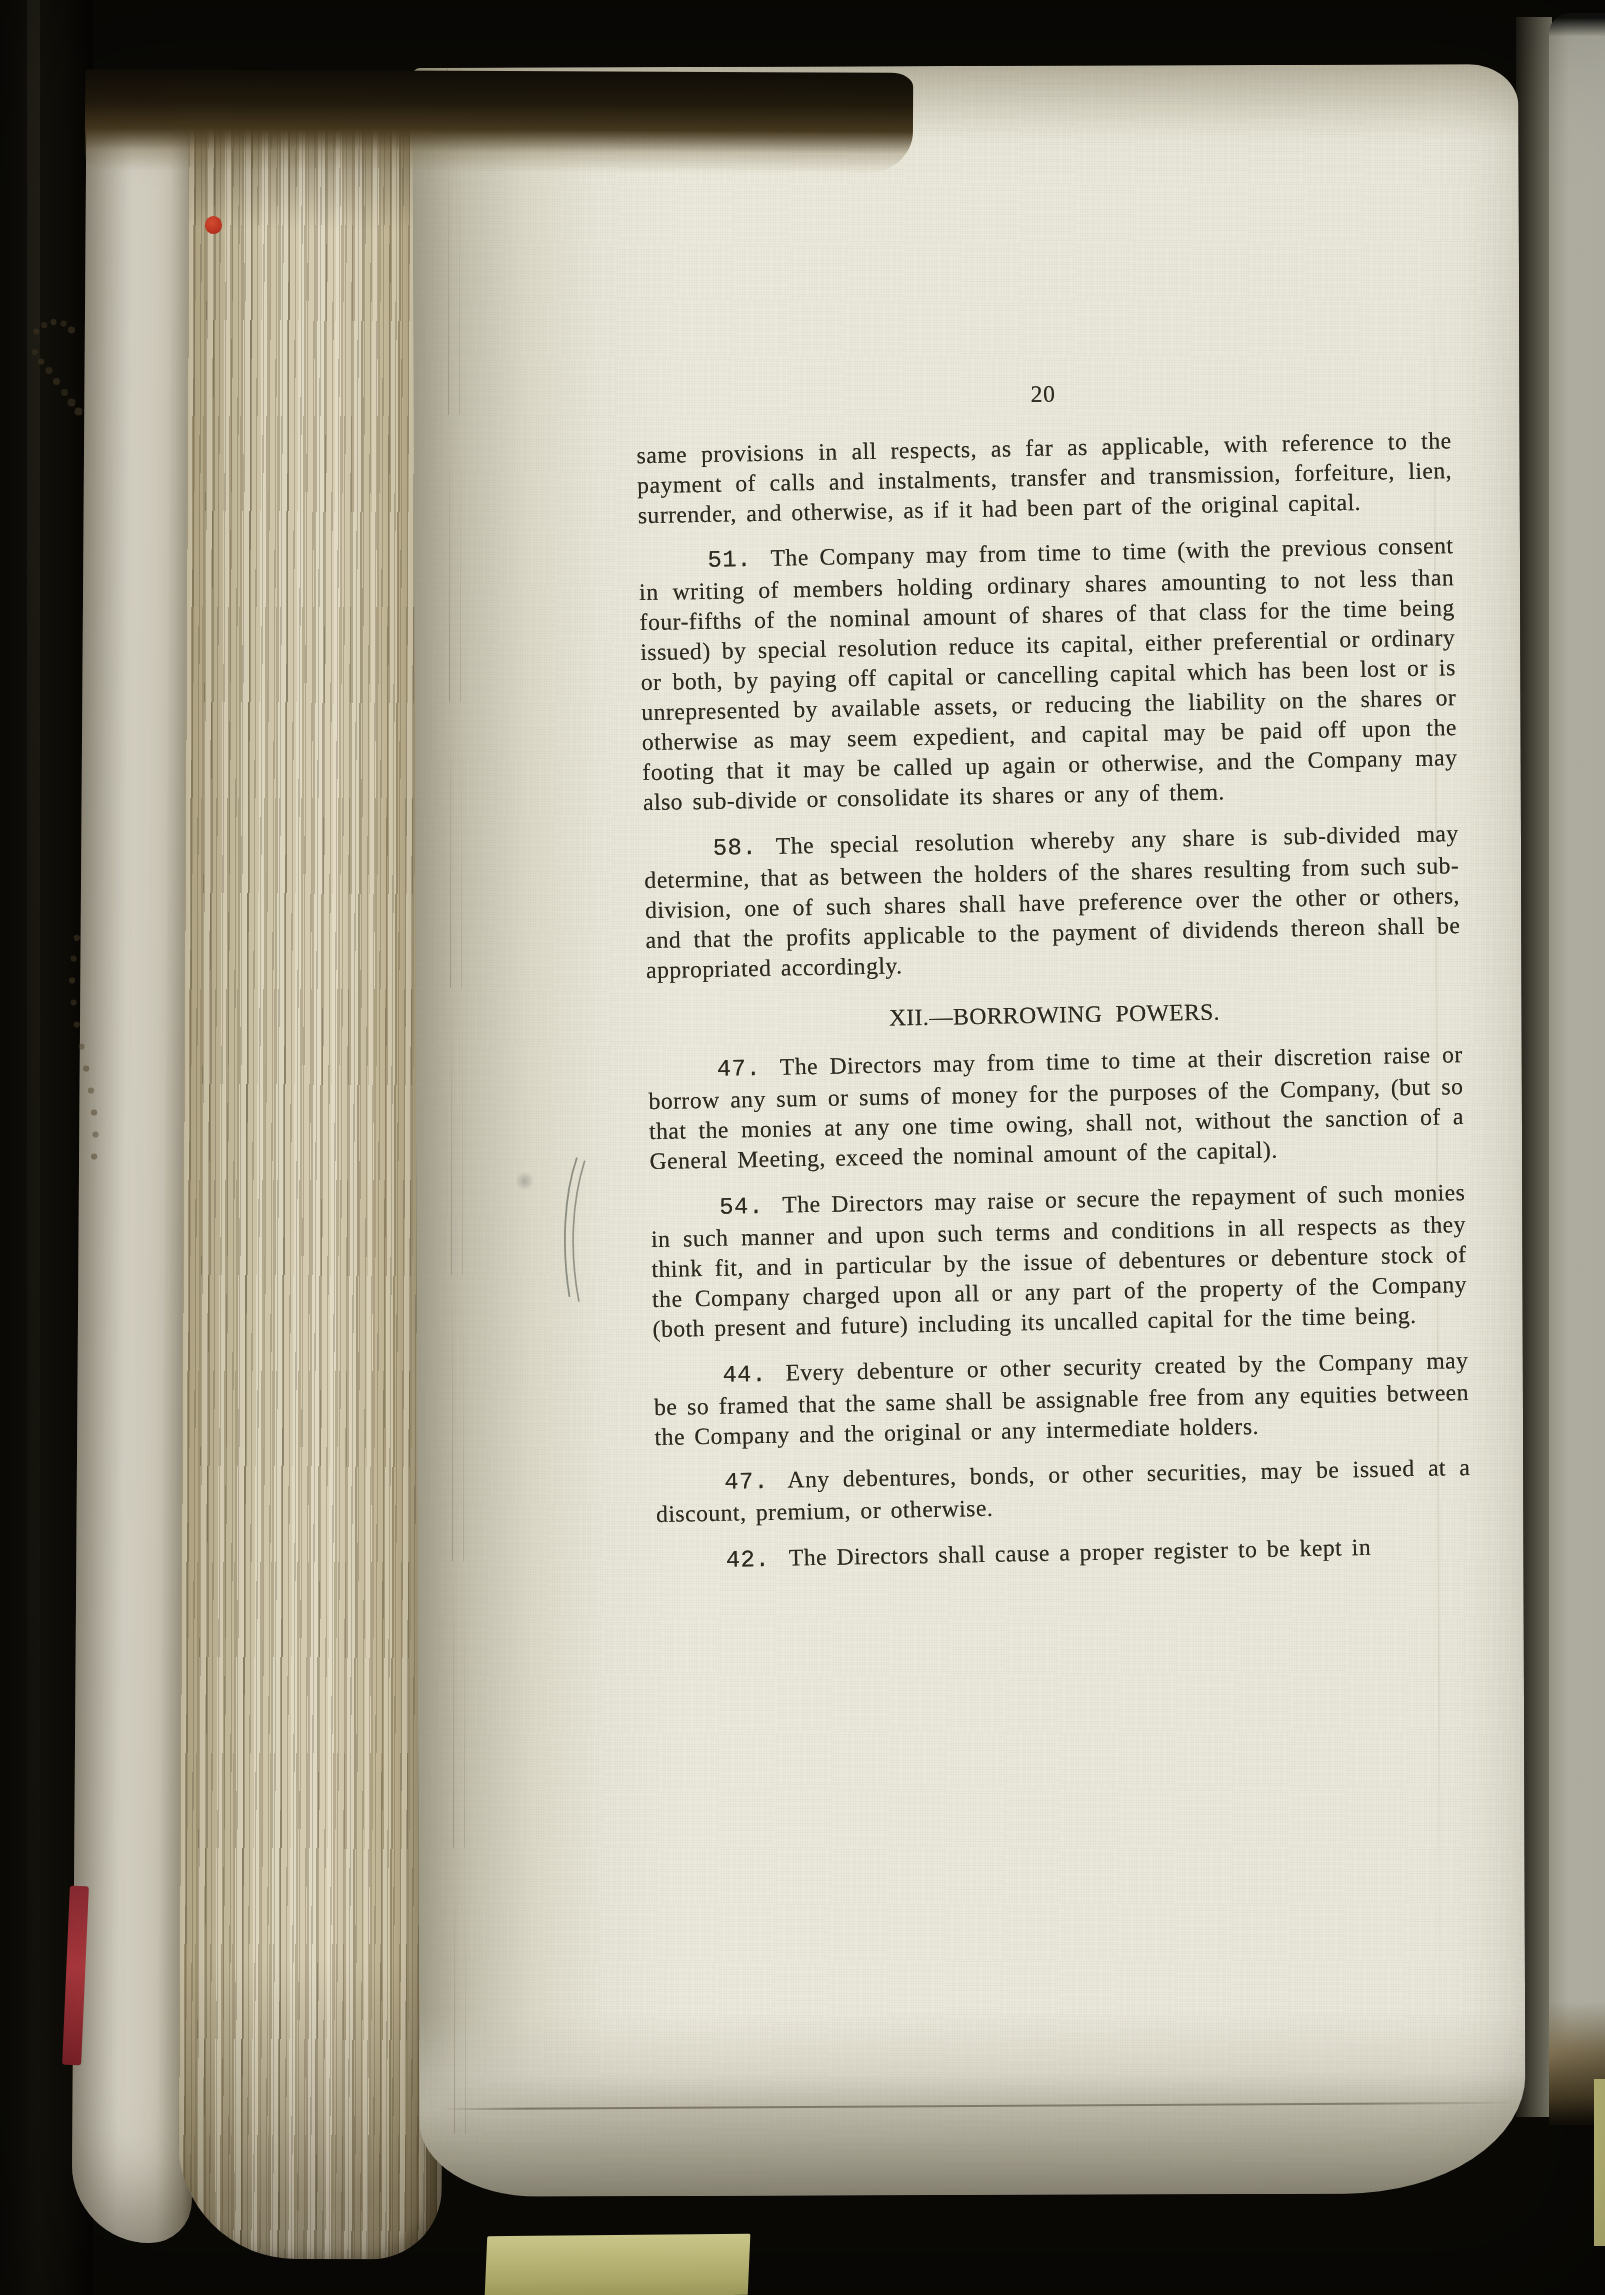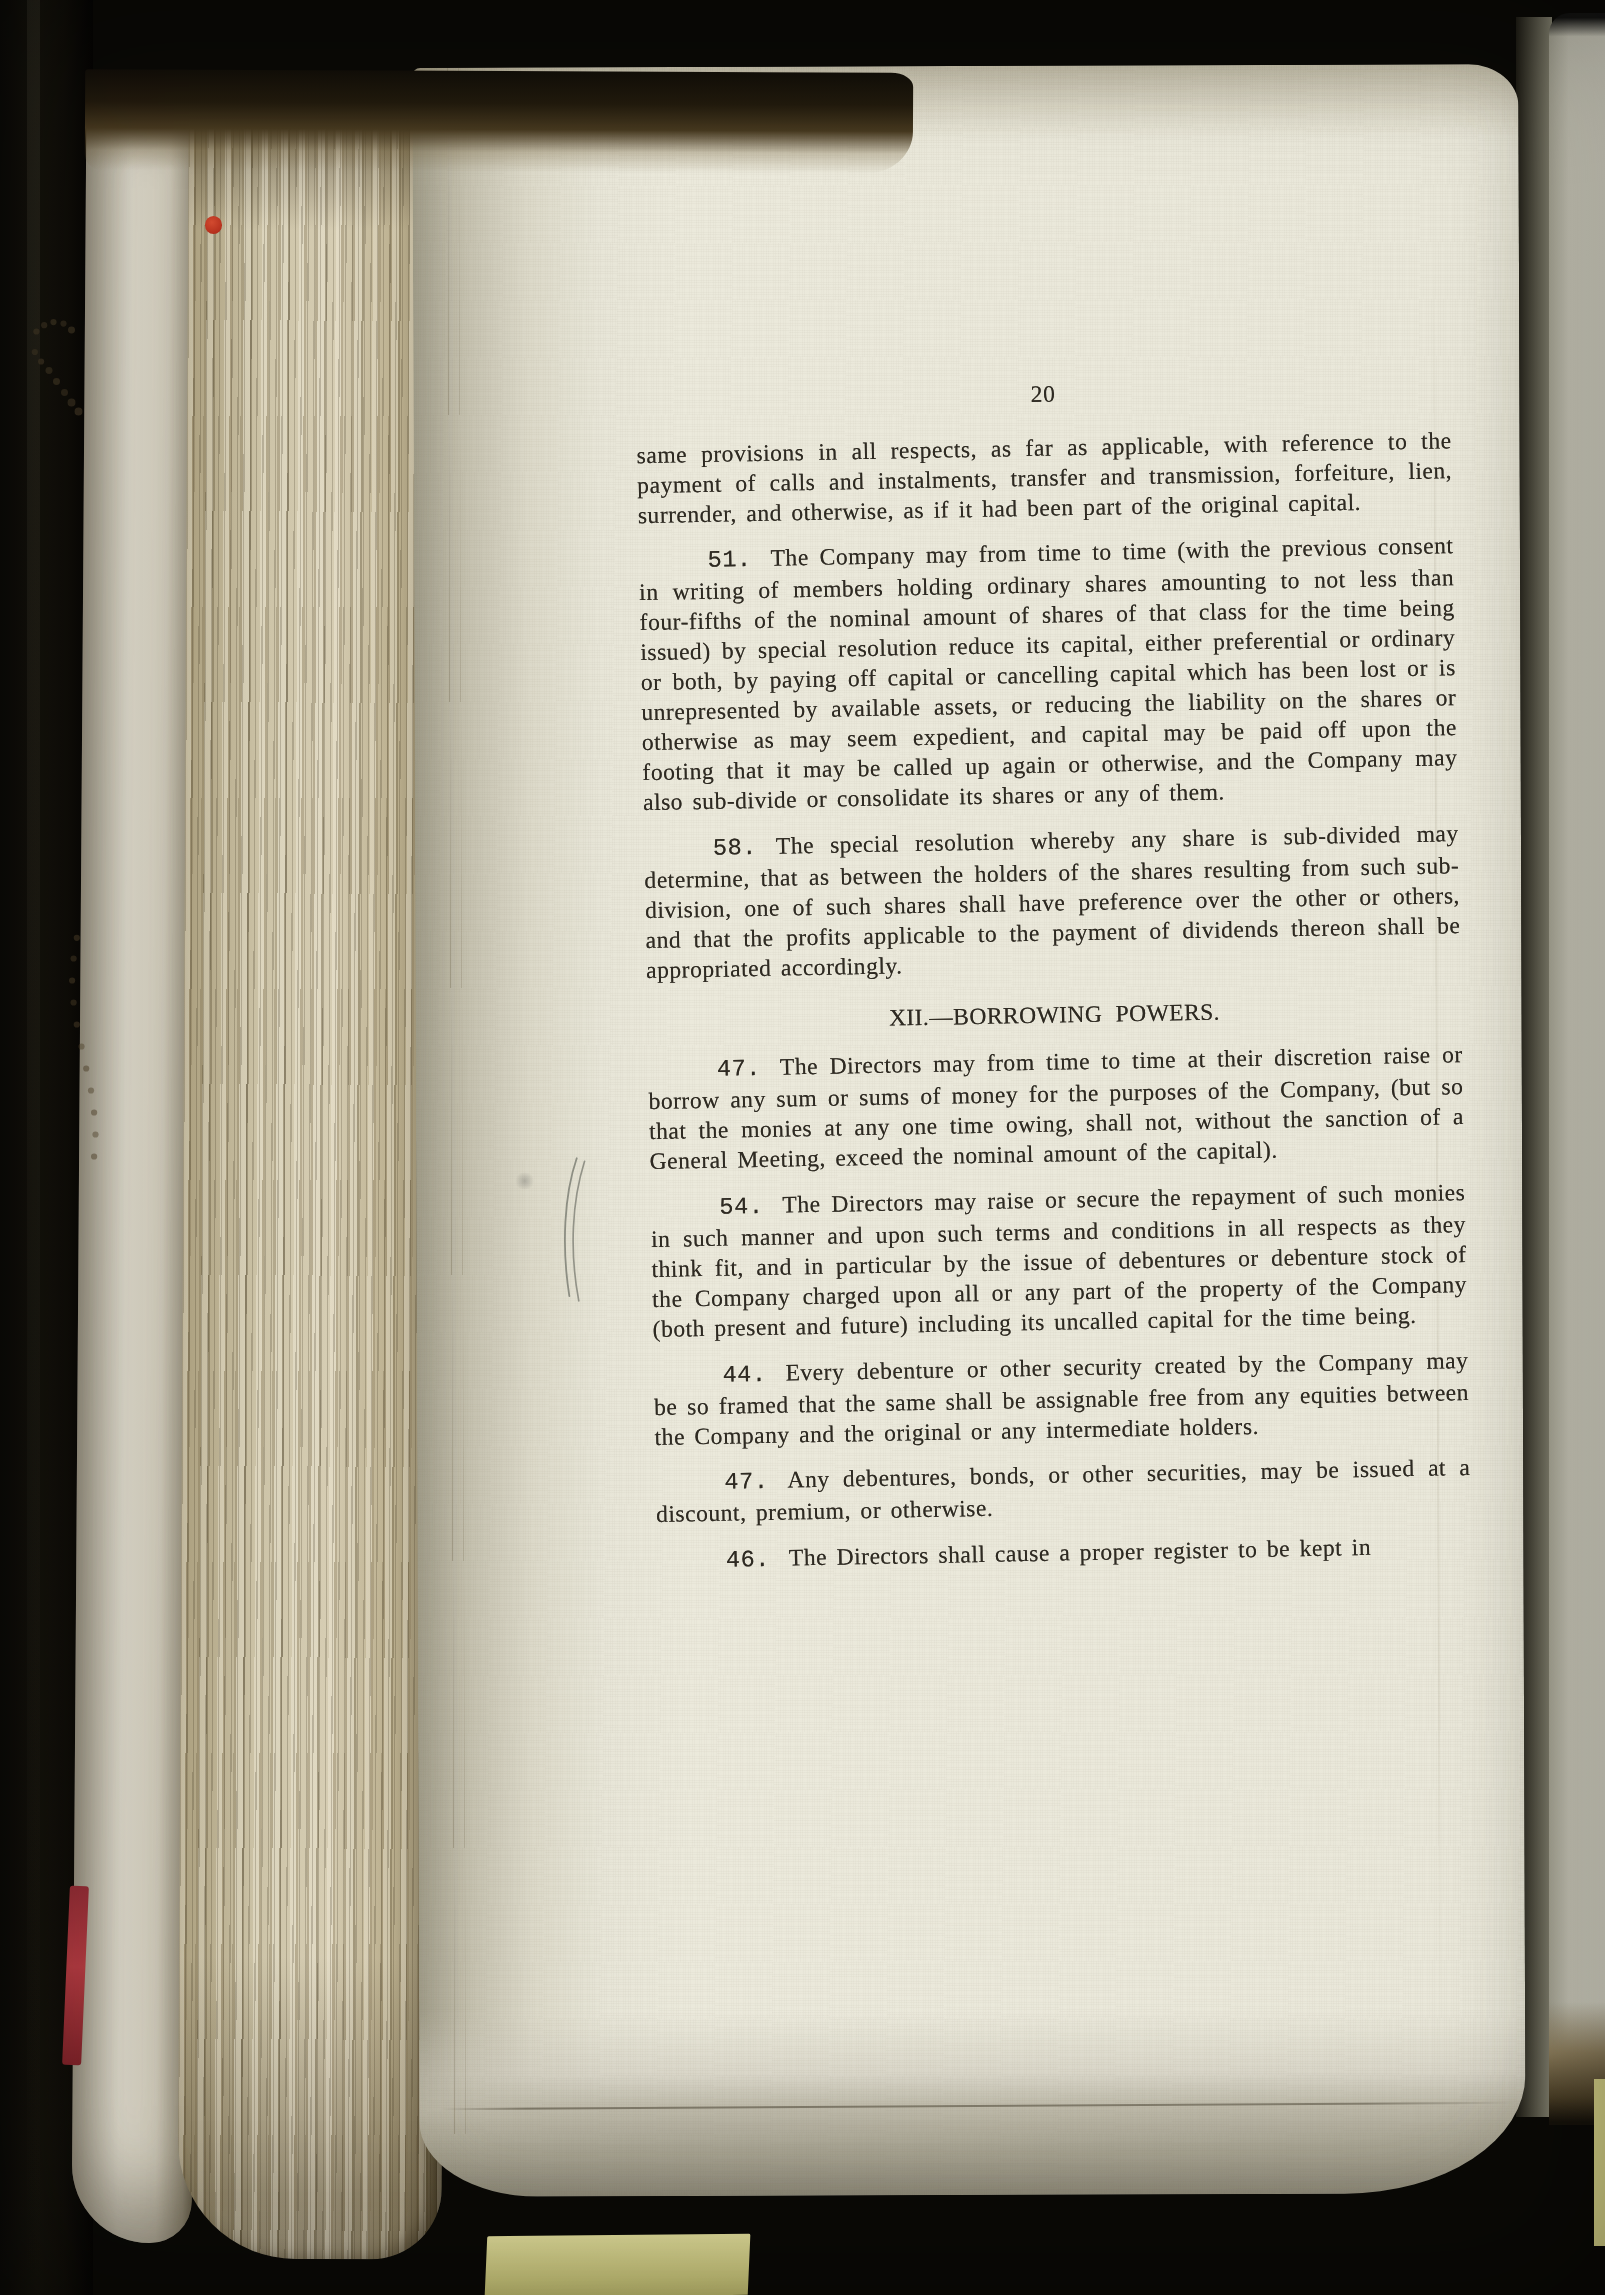--- a/index.html
+++ b/index.html
@@ -191,21 +191,21 @@
     <div class="pagenum">20</div>
 
   <p class="para">same provisions in all respects, as far as applicable, with reference to the payment of calls and instalments, transfer and transmission, forfeiture, lien, surrender, and otherwise, as if it had been part of the original capital.</p>
       <p class="para indented"><span class="pnum">51.</span>The Company may from time to time (with the previous consent in writing of members holding ordinary shares amounting to not less than four-fifths of the nominal amount of shares of that class for the time being issued) by special resolution reduce its capital, either preferential or ordinary or both, by paying off capital or cancelling capital which has been lost or is unrepresented by available assets, or reducing the liability on the shares or otherwise as may seem expedient, and capital may be paid off upon the footing that it may be called up again or otherwise, and the Company may also sub-divide or consolidate its shares or any of them.</p>
       <p class="para indented"><span class="pnum">58.</span>The special resolution whereby any share is sub-divided may determine, that as between the holders of the shares resulting from such sub-division, one of such shares shall have preference over the other or others, and that the profits applicable to the payment of dividends thereon shall be appropriated accordingly.</p>
       <div class="heading">XII.—BORROWING POWERS.</div>
       <p class="para indented"><span class="pnum">47.</span>The Directors may from time to time at their discretion raise or borrow any sum or sums of money for the purposes of the Company, (but so that the monies at any one time owing, shall not, without the sanction of a General Meeting, exceed the nominal amount of the capital).</p>
       <p class="para indented"><span class="pnum">54.</span>The Directors may raise or secure the repayment of such monies in such manner and upon such terms and conditions in all respects as they think fit, and in particular by the issue of debentures or debenture stock of the Company charged upon all or any part of the property of the Company (both present and future) including its uncalled capital for the time being.</p>
       <p class="para indented"><span class="pnum">44.</span>Every debenture or other security created by the Company may be so framed that the same shall be assignable free from any equities between the Company and the original or any intermediate holders.</p>
       <p class="para indented"><span class="pnum">47.</span>Any debentures, bonds, or other securities, may be issued at a discount, premium, or otherwise.</p>
-      <p class="para indented"><span class="pnum">46.</span>The Directors shall cause a proper register to be kept in</p>
+      <p class="para indented"><span class="pnum">42.</span>The Directors shall cause a proper register to be kept in</p>
     </div>
 </div>
 
 <div class="abs top-smear"></div>
 <div class="abs red-dot"></div>
 <div class="abs red-ribbon"></div>
 <div class="abs dots dots-a"></div>
 <div class="abs dots dots-b"></div>
 <div class="abs yellow-tab"></div>
 <div class="abs vignette"></div>

